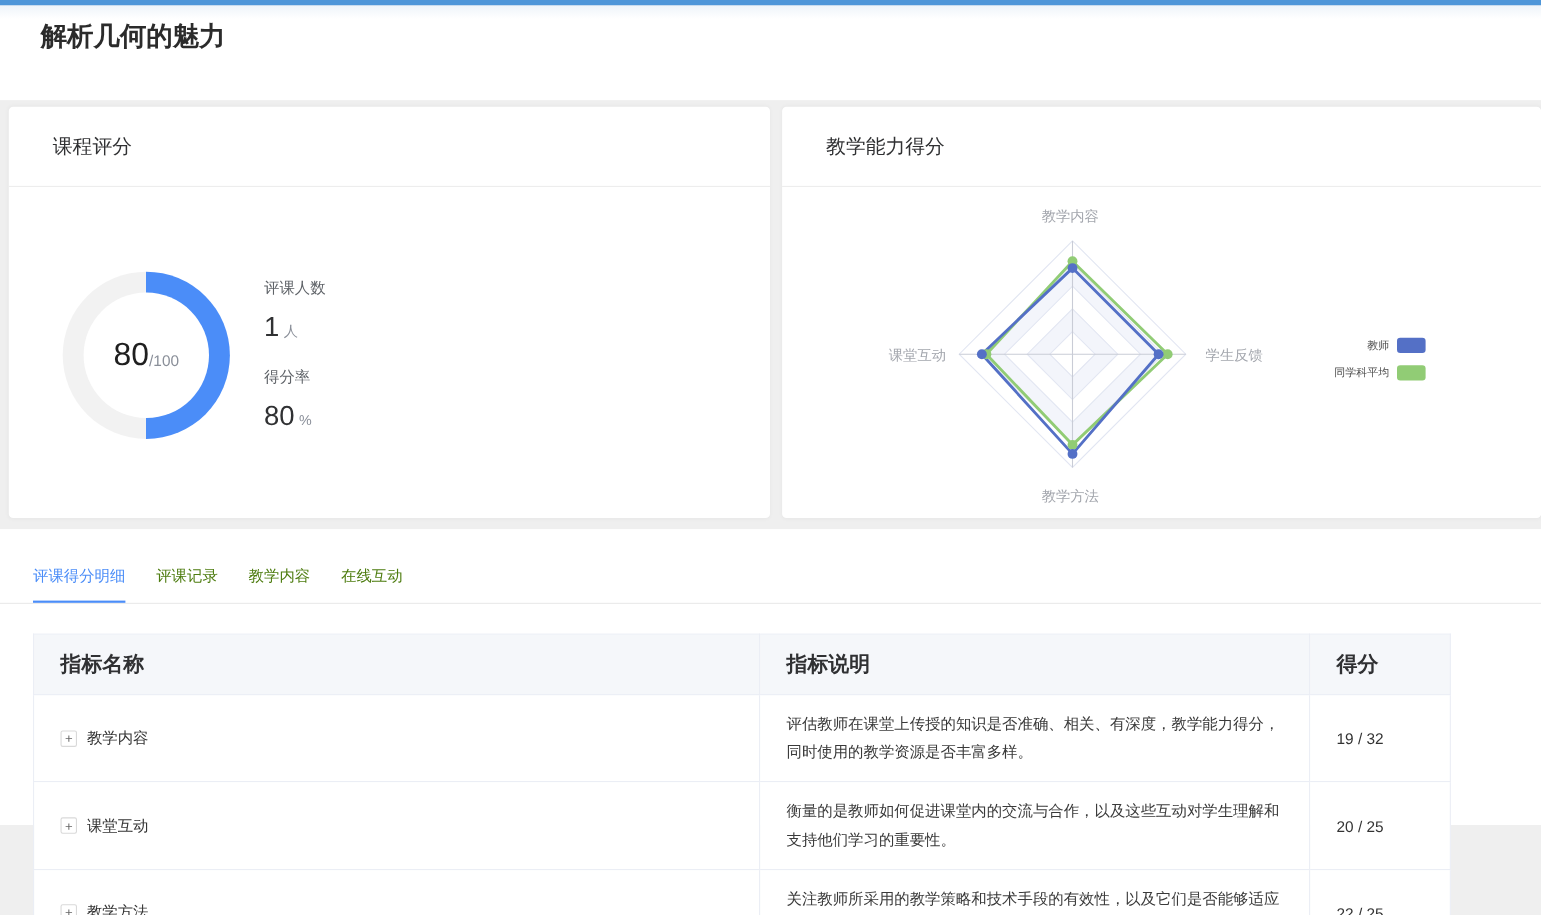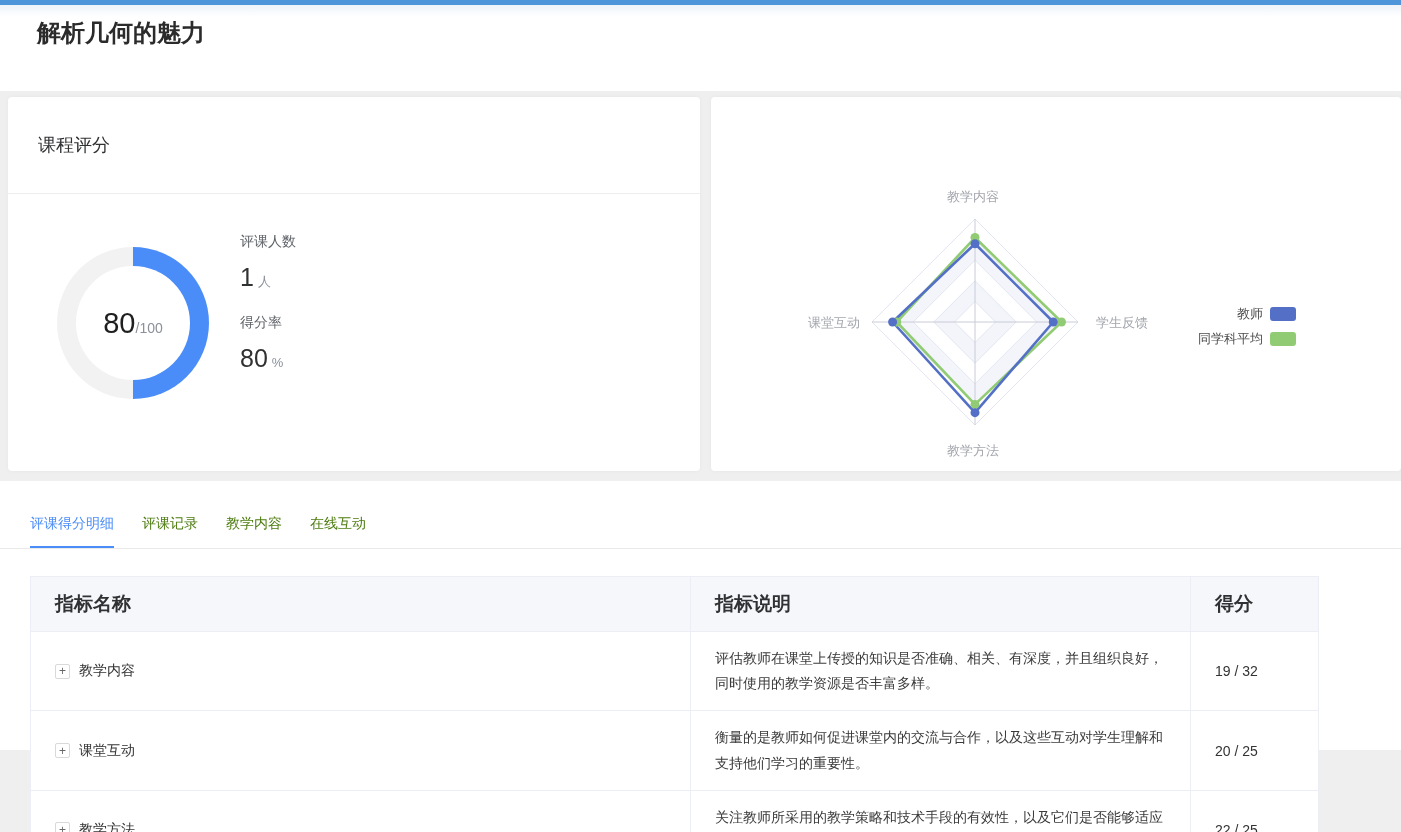--- a/index.html
+++ b/index.html
@@ -19,46 +19,46 @@
   .page-title { position:absolute; left:37px; top:12px; font-size:24px; font-weight:bold; color:#2b2b2b; }
   .header-meta { position:absolute; left:37px; top:52px; display:flex; gap:32px; font-size:13px; color:#5c5f66; }
   .meta-item { white-space:nowrap; }
   .meta-label { color:#5c5f66; }
   .meta-value { color:#5c5f66; }
 
   
   .card { position:absolute; background:#fff; border-radius:4px; box-shadow:0 0 4px rgba(0,0,0,0.04); }
   .card-score { left:8px; top:97px; width:692px; height:374px; }
   .card-radar { left:711px; top:97px; width:690px; height:374px; }
-  .card-header { height:97px; border-bottom:1px solid #ededed; display:flex; align-items:center; padding-left:30px; }
+  .card-header { height:73px; border-bottom:1px solid #ededed; display:flex; align-items:center; padding-left:40px; }
   .card-title { font-size:18px; color:#303133; }
 
   
   .gauge-wrap { position:absolute; left:49px; top:150px; width:152px; height:152px; }
   .gauge-ring { width:152px; height:152px; border-radius:50%; position:relative; }
   .gauge-hole { position:absolute; left:19px; top:19px; width:114px; height:114px; background:#fff; border-radius:50%;
     display:flex; align-items:center; justify-content:center; }
   .gauge-val { font-size:29px; color:#1f1f1f; }
   .gauge-max { font-size:14px; color:#8a8f99; margin-top:10px; }
-  .stats-col { position:absolute; left:232px; top:136px; }
+  .stats-col { position:absolute; left:232px; top:156px; }
   .stat-label { font-size:14px; color:#5f6368; }
   .stat-value { margin-top:12px; margin-bottom:22px; }
   .stat-num { font-size:25px; color:#303133; }
   .stat-unit { font-size:13px; color:#8a8f99; margin-left:4px; }
 
   
   .radar-svg { position:absolute; left:149px; top:110px; }
   .radar-label { position:absolute; font-size:13px; color:#a3a6ad; white-space:nowrap; }
   .radar-label.top { left:262px; top:91px; transform:translateX(-50%); }
   .radar-label.right { left:385px; top:217px; }
   .radar-label.bottom { left:262px; top:345px; transform:translateX(-50%); }
   .radar-label.left { left:97px; top:217px; }
   .radar-legend { position:absolute; left:450px; top:204px; width:135px; }
   .legend-row { display:flex; align-items:center; justify-content:flex-end; gap:7px; height:25px; cursor:pointer; }
-  .legend-label { font-size:13px; color:#4d4d4d; }
+  .legend-label { font-size:10px; color:#4d4d4d; }
   .legend-swatch { width:26px; height:14px; border-radius:3px; }
 
   
   .bottom-card { position:absolute; left:0; top:481px; width:1401px; height:269px; background:#fff; }
   .tabs-bar { padding:34px 30px 0 30px; border-bottom:1px solid #e9e9e9; display:flex; gap:28px; }
   .tab { font-size:14px; color:#4d7c0f; padding-bottom:13px; border-bottom:2px solid transparent; cursor:pointer; }
   .tab.active { color:#4b8df8; border-bottom-color:#4b8df8; }
 
   
   .score-table { margin:27px 30px 0 30px; width:1288px; border:1px solid #ebeef5; border-collapse:collapse; table-layout:fixed; }
@@ -104,20 +104,23 @@
   </div>
 
   <div>
     <div class="stat-label">得分率</div>
     <div class="stat-value"><span class="stat-num">80</span><span class="stat-unit">%</span></div>
   </div>
 </div>
 </div>
 
 <div class="card card-radar">
+  <div class="card-header">
+    <span class="card-title">教学能力得分</span>
+  </div>
   <svg class="radar-svg" id="radarSvg" width="230" height="230">
       <polygon points="115,12 218,115 115,218 12,115" fill="#ffffff" stroke="#e2e6f2" stroke-width="1"></polygon>
       <polygon points="115,32.599999999999994 197.4,115 115,197.4 32.599999999999994,115" fill="#f3f5fb" stroke="#e2e6f2" stroke-width="1"></polygon>
       <polygon points="115,53.2 176.8,115 115,176.8 53.2,115" fill="#ffffff" stroke="#e2e6f2" stroke-width="1"></polygon>
       <polygon points="115,73.8 156.2,115 115,156.2 73.8,115" fill="#f3f5fb" stroke="#e2e6f2" stroke-width="1"></polygon>
       <polygon points="115,94.4 135.6,115 115,135.6 94.4,115" fill="#ffffff" stroke="#e2e6f2" stroke-width="1"></polygon>
       <line x1="115" y1="12" x2="115" y2="218" stroke="#c9ccd6" stroke-width="1"></line>
       <line x1="12" y1="115" x2="218" y2="115" stroke="#c9ccd6" stroke-width="1"></line>
       <polygon points="115,30.540000000000006 201.51999999999998,115 115,197.4 36.72,115" fill="none" stroke="#91cc75" stroke-width="2.6" stroke-linejoin="round"></polygon>
       <polygon points="115,36.72 193.28,115 115,205.64 32.599999999999994,115" fill="none" stroke="#5470c6" stroke-width="2.6" stroke-linejoin="round"></polygon>
@@ -171,21 +174,21 @@
       </tr>
     </thead>
     <tbody id="tableBody">
   <tr>
     <td>
       <span class="name-cell">
         <span class="expand-btn">+</span>
         <span class="row-name">教学内容</span>
       </span>
     </td>
-    <td class="cell-desc">评估教师在课堂上传授的知识是否准确、相关、有深度，并且组织良好，同时使用的教学资源是否丰富多样。</td>
+    <td class="cell-desc">评估教师在课堂上传授的知识是否准确、相关、有深度，教学能力得分，同时使用的教学资源是否丰富多样。</td>
     <td>19 / 32</td>
   </tr>
 
   <tr>
     <td>
       <span class="name-cell">
         <span class="expand-btn">+</span>
         <span class="row-name">课堂互动</span>
       </span>
     </td>

